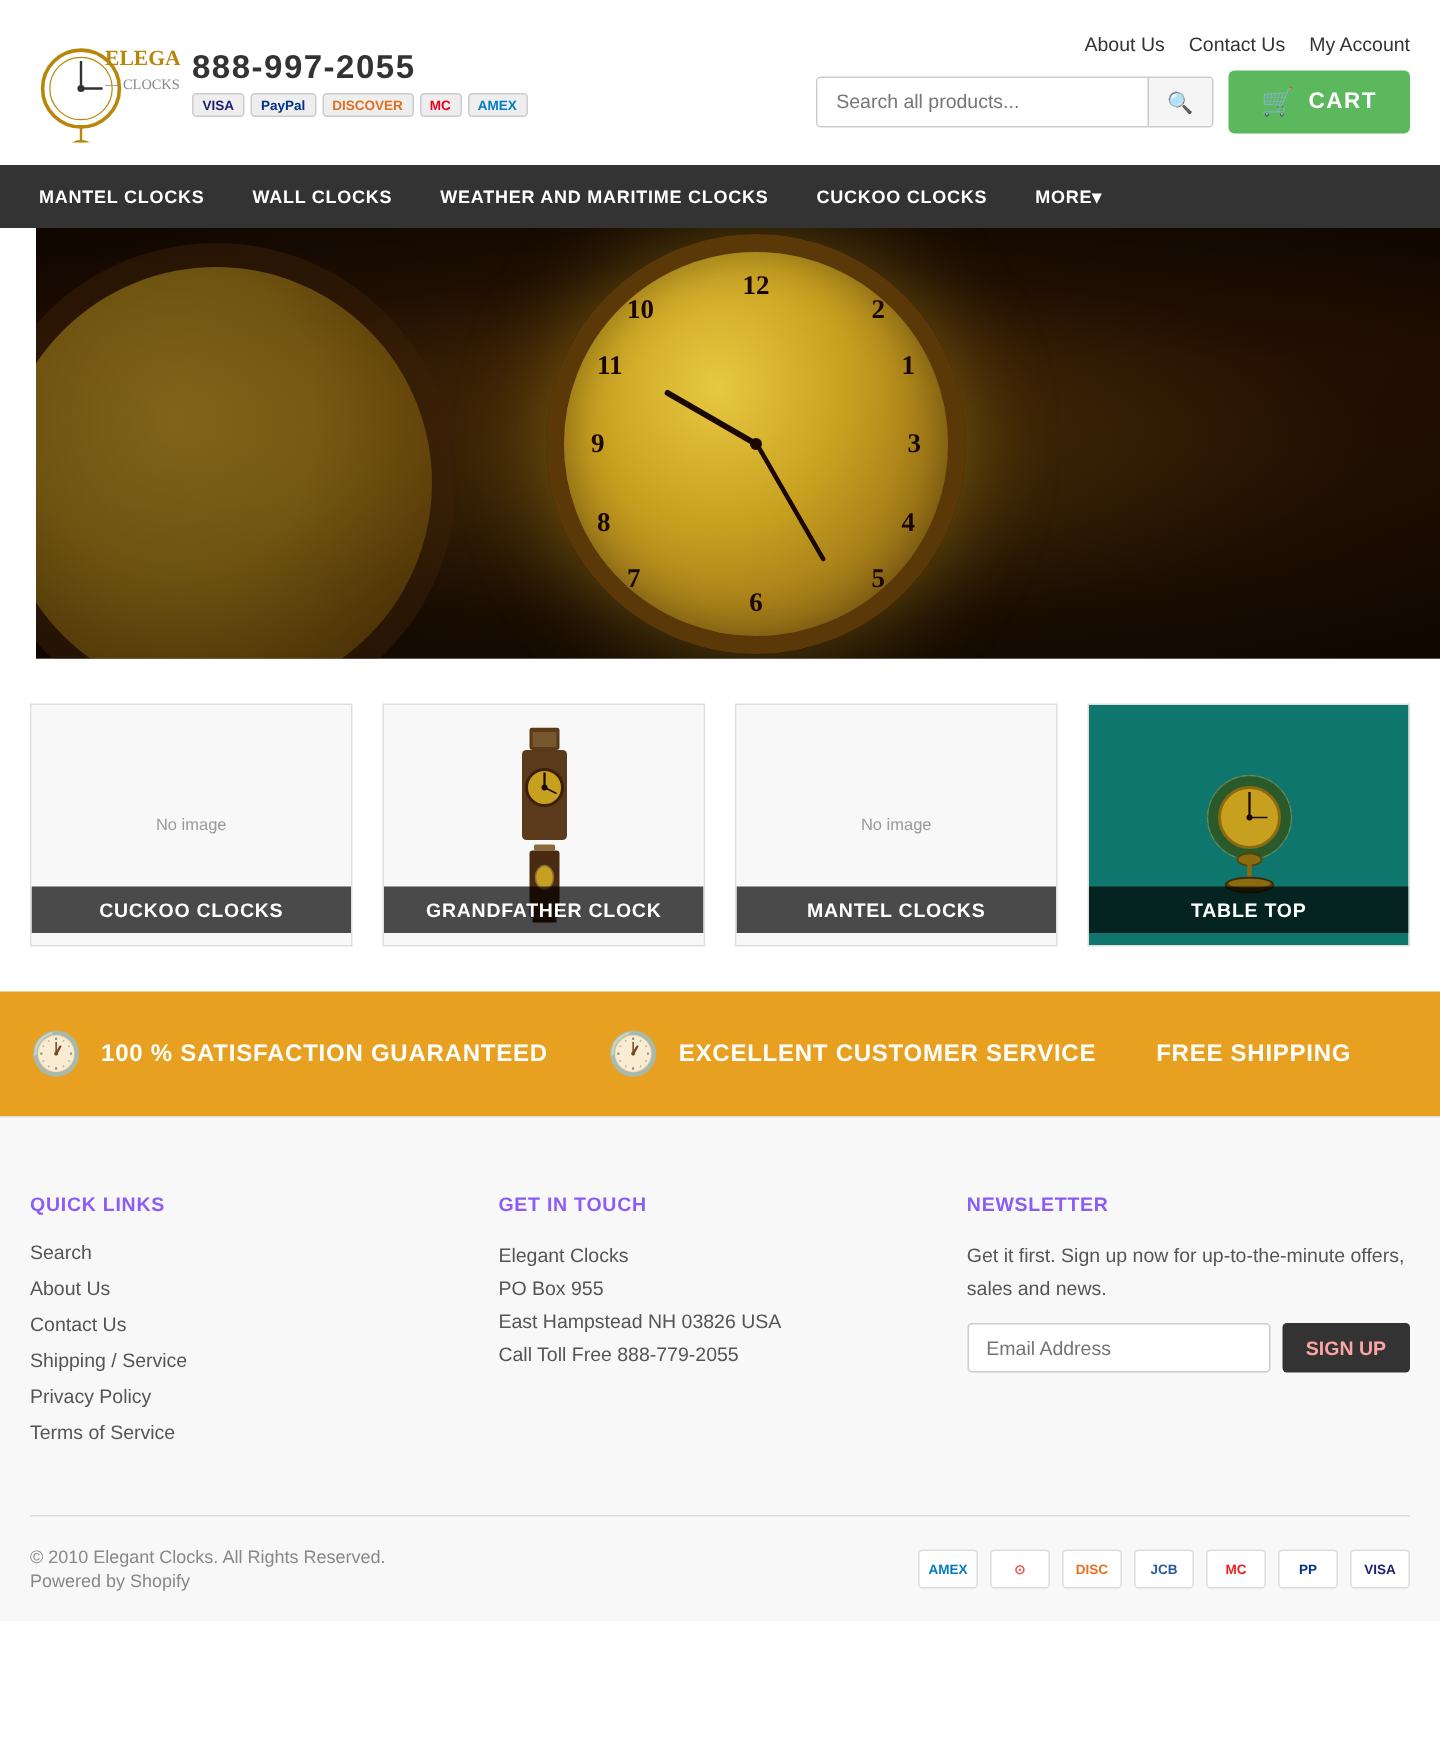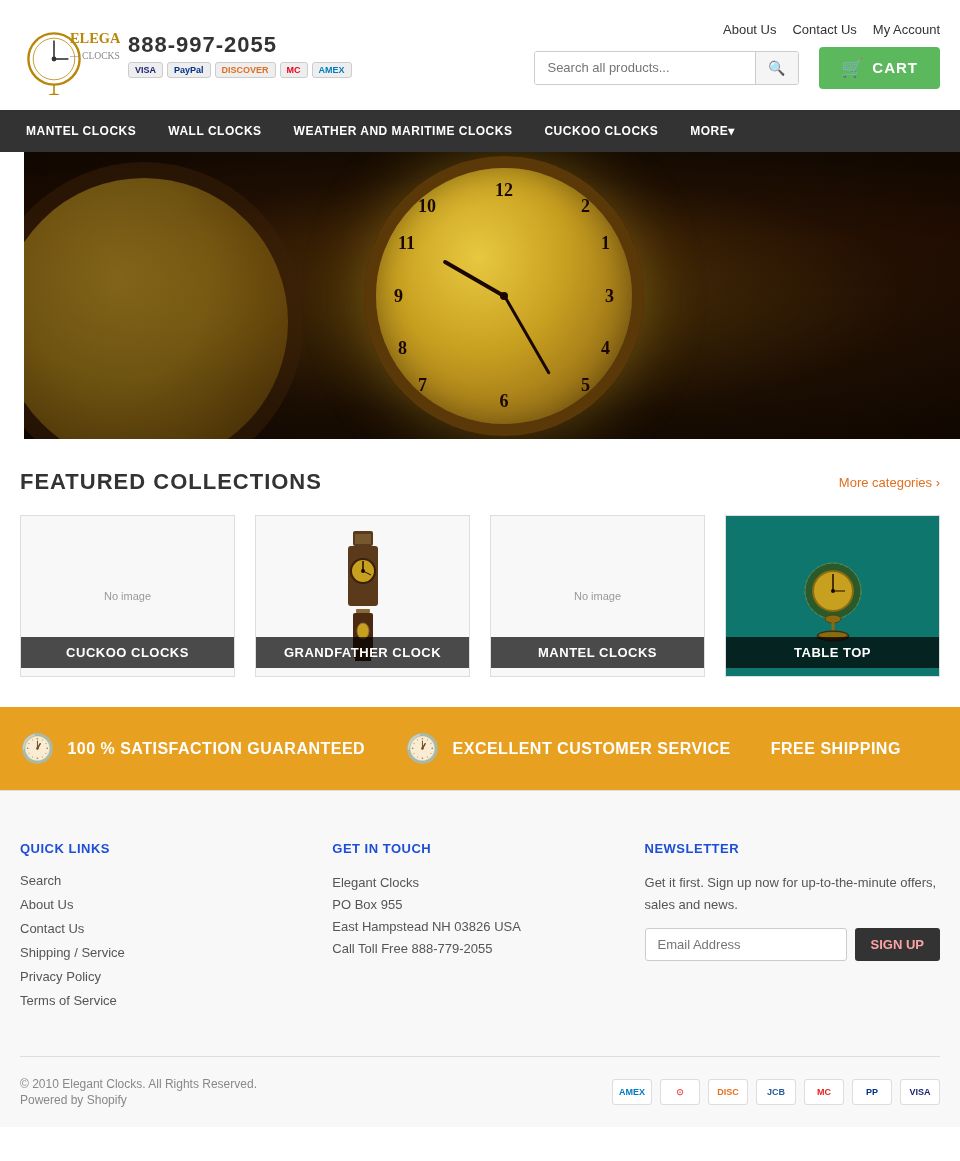--- a/index.html
+++ b/index.html
@@ -12,21 +12,21 @@
     .logo-icon { width: 100px; height: 80px; }
     .payment-icons { display: flex; gap: 4px; align-items: center; margin-top: 4px; }
     .payment-badge { background: #eee; border: 1px solid #ccc; border-radius: 3px; padding: 2px 6px; font-size: 9px; font-weight: bold; color: #555; }
     .payment-badge.visa { color: #1a1f71; }
     .payment-badge.paypal { color: #003087; }
     .payment-badge.mc { color: #eb001b; }
 
     .header-right { display: flex; flex-direction: column; align-items: flex-end; gap: 10px; }
     .top-links { display: flex; gap: 16px; font-size: 13px; }
     .top-links a { color: #333; text-decoration: none; }
-    .header-actions { display: flex; gap: 20px; align-items: center; }
+    .header-actions { display: flex; gap: 10px; align-items: center; }
     .search-box { display: flex; border: 1px solid #ccc; border-radius: 3px; overflow: hidden; }
     .search-box input { border: none; padding: 8px 12px; font-size: 13px; width: 220px; outline: none; color: #999; }
     .search-btn { background: #f5f5f5; border: none; border-left: 1px solid #ccc; padding: 8px 12px; cursor: pointer; font-size: 14px; color: #555; }
     .cart-btn { background: #5cb85c; color: #fff; border: none; padding: 10px 22px; font-size: 15px; font-weight: bold; border-radius: 4px; cursor: pointer; letter-spacing: 1px; display: flex; align-items: center; gap: 8px; }
     .cart-btn .cart-icon-wrap { font-size: 18px; }
 
     
     .nav { background: #333; }
     .nav ul { max-width: 960px; margin: 0 auto; list-style: none; display: flex; padding: 0 10px; }
     .nav ul li a { display: block; padding: 14px 16px; color: #fff; text-decoration: none; font-size: 12px; font-weight: bold; letter-spacing: 0.5px; text-transform: uppercase; white-space: nowrap; }
@@ -56,21 +56,21 @@
 
     
     .info-banner { background: #e8a020; padding: 25px 20px; }
     .info-banner-inner { max-width: 960px; margin: 0 auto; display: flex; align-items: center; gap: 40px; flex-wrap: wrap; }
     .info-item { display: flex; align-items: center; gap: 12px; color: #fff; font-size: 16px; font-weight: bold; letter-spacing: 0.5px; }
     .info-item .clock-emoji { font-size: 28px; opacity: 0.8; }
 
     
     .footer { background: #f8f8f8; padding: 50px 20px 20px; border-top: 1px solid #ddd; }
     .footer-inner { max-width: 960px; margin: 0 auto; display: grid; grid-template-columns: 1fr 1fr 1fr; gap: 40px; margin-bottom: 40px; }
-    .footer-col h4 { font-size: 13px; font-weight: bold; color: #1d4ed8; margin-bottom: 16px; letter-spacing: 0.5px; text-transform: uppercase; }
+    .footer-col h4 { font-size: 13px; font-weight: bold; color: #8b5cf6; margin-bottom: 16px; letter-spacing: 0.5px; text-transform: uppercase; }
     .footer-col ul { list-style: none; }
     .footer-col ul li { margin-bottom: 8px; }
     .footer-col ul li a { color: #555; font-size: 13px; text-decoration: none; }
     .footer-col p { color: #555; font-size: 13px; line-height: 1.7; }
     .newsletter-form { display: flex; gap: 8px; margin-top: 12px; }
     .newsletter-input { border: 1px solid #ccc; padding: 8px 12px; font-size: 13px; flex: 1; border-radius: 3px; outline: none; color: #999; }
     .signup-btn { background: #333; color: #fca5a5; border: none; padding: 8px 16px; font-size: 13px; font-weight: bold; border-radius: 3px; cursor: pointer; white-space: nowrap; }
 
     .footer-bottom { max-width: 960px; margin: 0 auto; border-top: 1px solid #ddd; padding-top: 20px; display: flex; justify-content: space-between; align-items: center; flex-wrap: wrap; gap: 10px; }
     .footer-bottom p { color: #888; font-size: 12px; }
@@ -175,24 +175,20 @@
       <span class="clock-number" style="bottom:28px;right:42px">5</span>
       <span class="clock-number" style="bottom:28px;left:42px">7</span>
       <div class="clock-hand-hour"></div>
       <div class="clock-hand-min"></div>
       <div class="clock-center"></div>
     </div>
   </div>
 </div>
 
 <section class="featured">
-  <div class="featured-header">
-    <h2 class="featured-title">FEATURED COLLECTIONS</h2>
-    <a href="#" class="more-categories">More categories ›</a>
-  </div>
   <div class="collections-grid">
 
     <div class="collection-card">
       <div class="collection-img">
         <div class="no-image-text">No image</div>
         <div class="collection-label">CUCKOO CLOCKS</div>
       </div>
     </div>
 
     <div class="collection-card">

